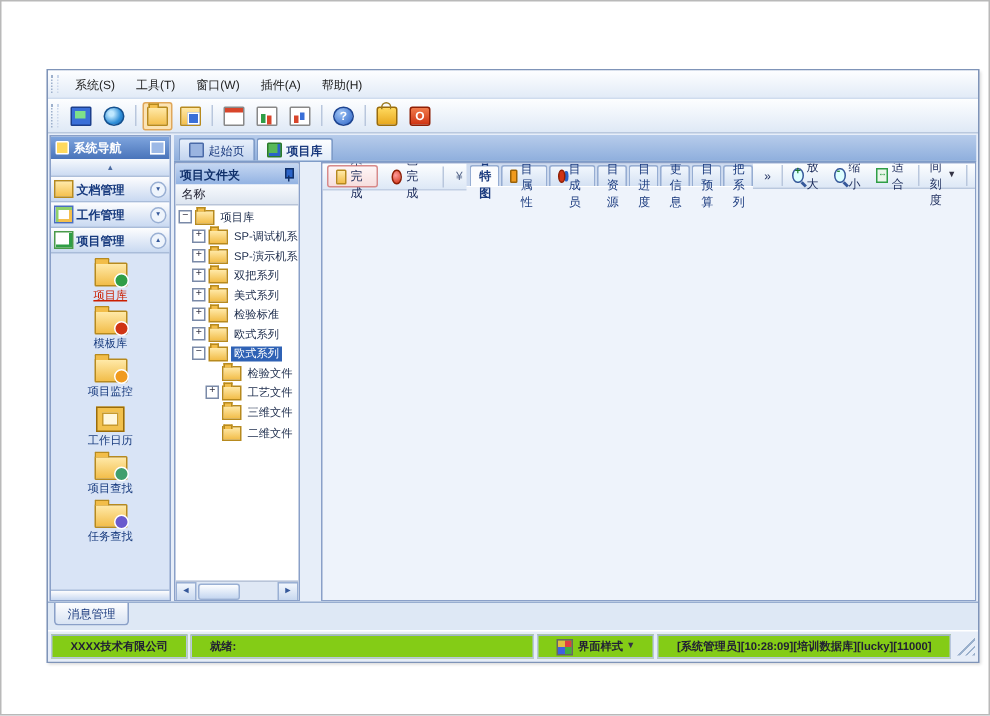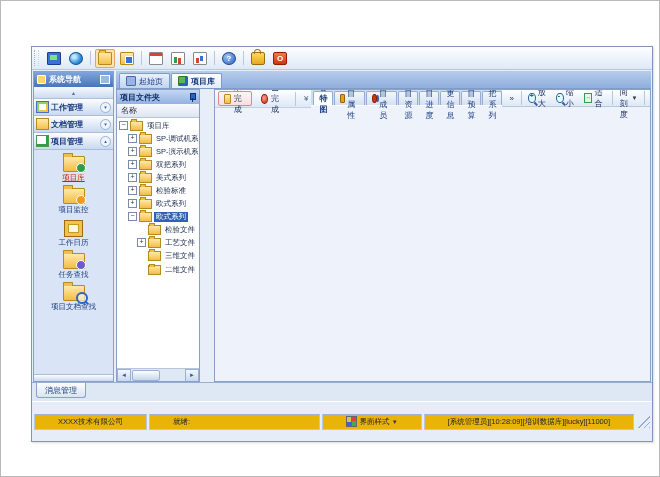--- a/index.html
+++ b/index.html
@@ -170,32 +170,42 @@
   
   .vscroll{width:13px;flex:none;background:#dfe8f5;border-left:1px solid #b8c4d8;display:flex;flex-direction:column;}
   .vthumb{width:11px;margin:1px;height:48px;background:linear-gradient(90deg,#fdfeff,#c4d6f0);border:1px solid #9ab0d4;border-radius:2px;}
   .gh-scroll{height:12px;flex:none;background:#dfe8f5;border-top:1px solid #b8c4d8;display:flex;align-items:center;}
   .gantt-right{flex:1;background:#e7eef9;}
   
   .bstrip{flex:0 0 18px;border-top:1px solid #98aed0;background:#dee8f5;display:flex;align-items:flex-start;padding-left:4px;}
   .btab{margin-top:0;height:14px;padding:0 8px;font-size:8px;color:#1a3a7e;background:linear-gradient(#fdfdfe,#d9e4f4);
         border:1px solid #8aa0c8;border-top:none;border-radius:0 0 3px 3px;display:flex;align-items:center;}
   .status{flex:1;background:#e6edf8;border-top:1px solid #fff;display:flex;align-items:center;padding:2px 2px;gap:2px;font-size:7.5px;color:#223;}
-  .scell{height:14px;border:1px solid #b8c6de;border-top-color:#9fb2cc;background:#eab308;display:flex;align-items:center;padding:0 23px;white-space:nowrap;}
+  .scell{height:14px;border:1px solid #b8c6de;border-top-color:#9fb2cc;background:#84cc16;display:flex;align-items:center;padding:0 12px;white-space:nowrap;font-weight:bold;}
   .scell.grow{flex:1;text-align:center;}
   .styleic{width:9px;height:9px;margin-right:3px;background:conic-gradient(#e04040 0 25%,#40b040 0 50%,#4060e0 0 75%,#e0c040 0);border:1px solid #666;}
   .gripcorner{width:12px;height:12px;margin-left:2px;background:
      linear-gradient(135deg,transparent 50%,#9ab0cc 50%,#9ab0cc 57%,transparent 57%,transparent 71%,#9ab0cc 71%,#9ab0cc 78%,transparent 78%,transparent 92%,#9ab0cc 92%);}
 </style>
 </head>
 <body>
 
 <div class="page-frame">
   <div class="win">
 
+    <div class="menubar">
+      <span class="grip"></span>
+      <span id="menu-slot" style="display: flex;">
+          <span class="mi">系统(S)</span>
+          <span class="mi">工具(T)</span>
+          <span class="mi">窗口(W)</span>
+          <span class="mi">插件(A)</span>
+          <span class="mi">帮助(H)</span>
+        </span>
+    </div>
 
     <div class="toolbar">
       <span class="grip"></span>
       <span id="toolbar-slot" style="display:flex;align-items:center;">
           <span class="tbtn">
             <span class="icx ic-monitor"></span>
           </span>
           <span class="tbtn">
             <span class="icx ic-globe"></span>
           </span>
@@ -233,63 +243,69 @@
     <div class="main">
       <div class="sidebar">
         <div class="sb-title">
           <span class="dot"></span>
           <span>系统导航</span>
           <span class="winbox"></span>
         </div>
         <div class="sb-up">▴</div>
         <div id="sb-groups">
             <div class="sb-group">
+              <span class="g-ic docs"></span>
+              <span>文档管理</span>
+              <span class="chev">▾</span>
+            </div>
+            <div class="sb-group">
               <span class="g-ic grid"></span>
               <span>工作管理</span>
-              <span class="chev">▾</span>
-            </div>
-            <div class="sb-group">
-              <span class="g-ic docs"></span>
-              <span>文档管理</span>
               <span class="chev">▾</span>
             </div>
             <div class="sb-group">
               <span class="g-ic proj"></span>
               <span>项目管理</span>
               <span class="chev">▴</span>
             </div>
           </div>
         <div class="sb-items" id="sb-items">
             <div class="sb-item sel">
               <span class="bigfolder">
                 <span class="badge green"></span>
               </span>
               <div class="sb-label">项目库</div>
             </div>
             <div class="sb-item">
               <span class="bigfolder">
+                <span class="badge red"></span>
+              </span>
+              <div class="sb-label">模板库</div>
+            </div>
+            <div class="sb-item">
+              <span class="bigfolder">
                 <span class="badge orange"></span>
               </span>
               <div class="sb-label">项目监控</div>
             </div>
             <div class="sb-item">
               <span class="cal-icon"></span>
               <div class="sb-label">工作日历</div>
             </div>
             <div class="sb-item">
               <span class="bigfolder">
-                <span class="badge people"></span>
-              </span>
-              <div class="sb-label">任务查找</div>
+                <span class="badge gear"></span>
+              </span>
+              <div class="sb-label">项目查找</div>
             </div>
             <div class="sb-item">
               <span class="bigfolder">
-                <span class="mag"></span>
-              </span>
-              <div class="sb-label">项目文档查找</div>
+                <span class="badge people"></span>
+              </span>
+              <div class="sb-label">任务查找</div>
             </div>
           </div>
         <div class="sb-sliver"></div>
       </div>
 
       <div class="ws">
         <div class="doc-strip" id="doc-tabs">
             <span class="dtab">
               <span class="dticon home"></span>
               <span>起始页</span>

